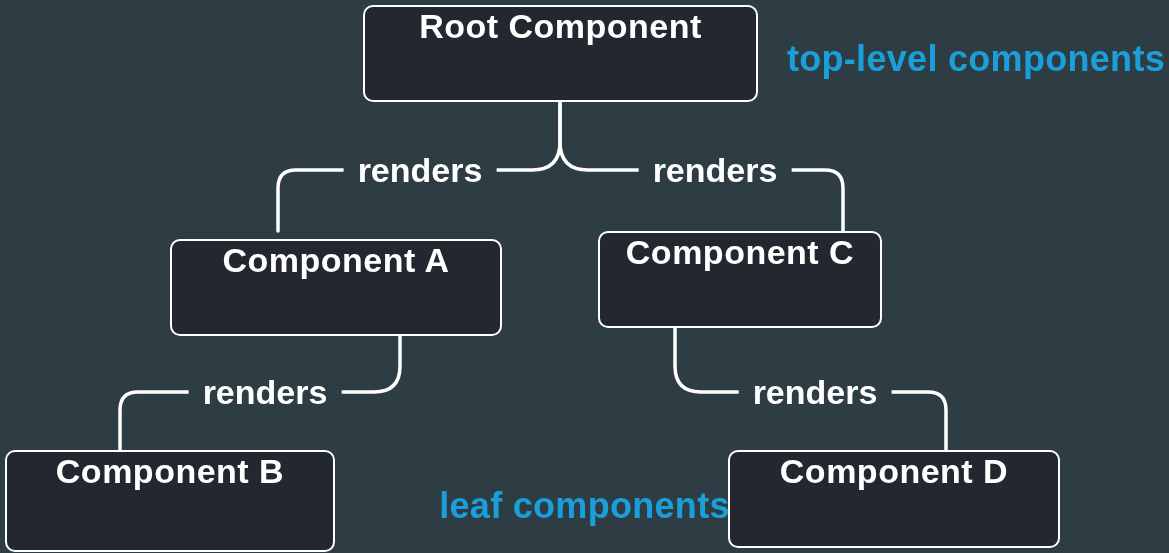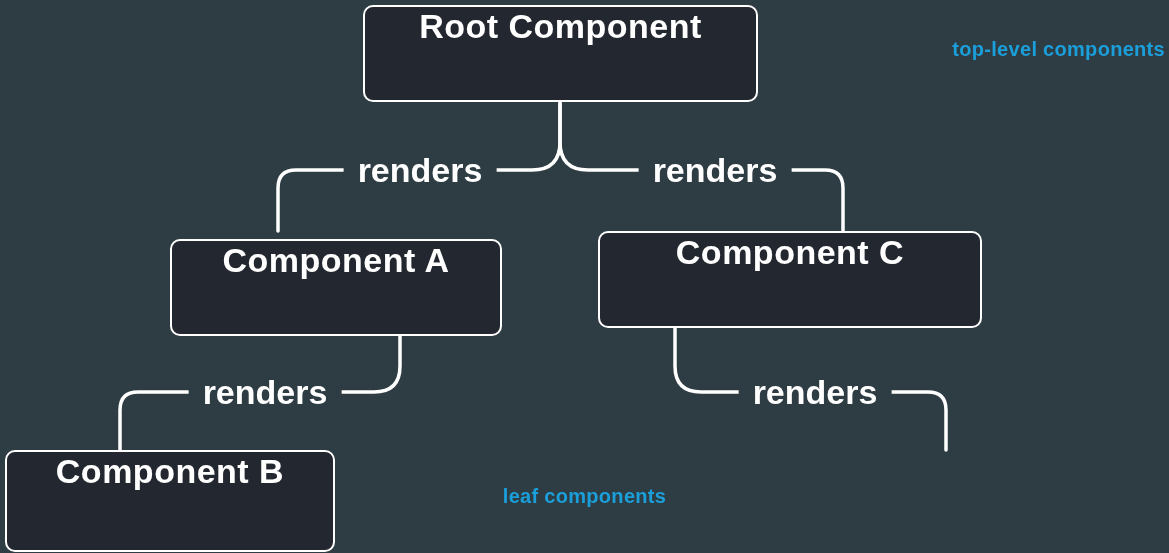--- a/index.html
+++ b/index.html
@@ -42,41 +42,41 @@
     font-size: 34px;
     font-weight: 600;
     letter-spacing: 0.5px;
     display: flex;
     align-items: flex-start;
     justify-content: center;
     white-space: nowrap;
   }
   .node-root { left: 363px; top: 5px;   width: 395px; height: 97px; }
   .node-a    { left: 170px; top: 231px; width: 332px; height: 97px; margin-top: 8px; }
-  .node-c    { left: 598px; top: 231px; width: 384px; height: 97px; }
+  .node-c    { left: 598px; top: 231px; width: 284px; height: 97px; }
   .node-b    { left: 5px;   top: 450px; width: 330px; height: 102px; }
   .node-d    { left: 728px; top: 450px; width: 332px; height: 98px; }
   .edge-label {
     position: absolute;
     transform: translate(-50%, -50%);
     background: var(--background);
     color: var(--edge-label-text);
     font-size: 34px;
     font-weight: 700;
     padding: 2px 14px;
     white-space: nowrap;
   }
   .edge-label-1 { left: 420px; top: 170px; }
   .edge-label-2 { left: 715px; top: 170px; }
   .edge-label-3 { left: 265px; top: 392px; }
   .edge-label-4 { left: 815px; top: 392px; }
   .annotation {
     position: absolute;
     color: var(--annotation);
-    font-size: 20px;
+    font-size: 36px;
     font-weight: 700;
     letter-spacing: 0.3px;
     white-space: nowrap;
   }
   .annotation-top { right: 4px; top: 38px; }
   .annotation-bottom { left: 50%; transform: translateX(-50%); top: 485px; }
 </style>
 </head>
 <body>
 
@@ -98,20 +98,23 @@
   </div>
 
   <div class="node node-c">
     <span>Component C</span>
   </div>
 
   <div class="node node-b">
     <span>Component B</span>
   </div>
 
+  <div class="node node-d">
+    <span>Component D</span>
+  </div>
 
   <span class="edge-label edge-label-1">renders</span>
   <span class="edge-label edge-label-2">renders</span>
   <span class="edge-label edge-label-3">renders</span>
   <span class="edge-label edge-label-4">renders</span>
 
   <span class="annotation annotation-top">top-level components</span>
   <span class="annotation annotation-bottom">leaf components</span>
 
 </div>

